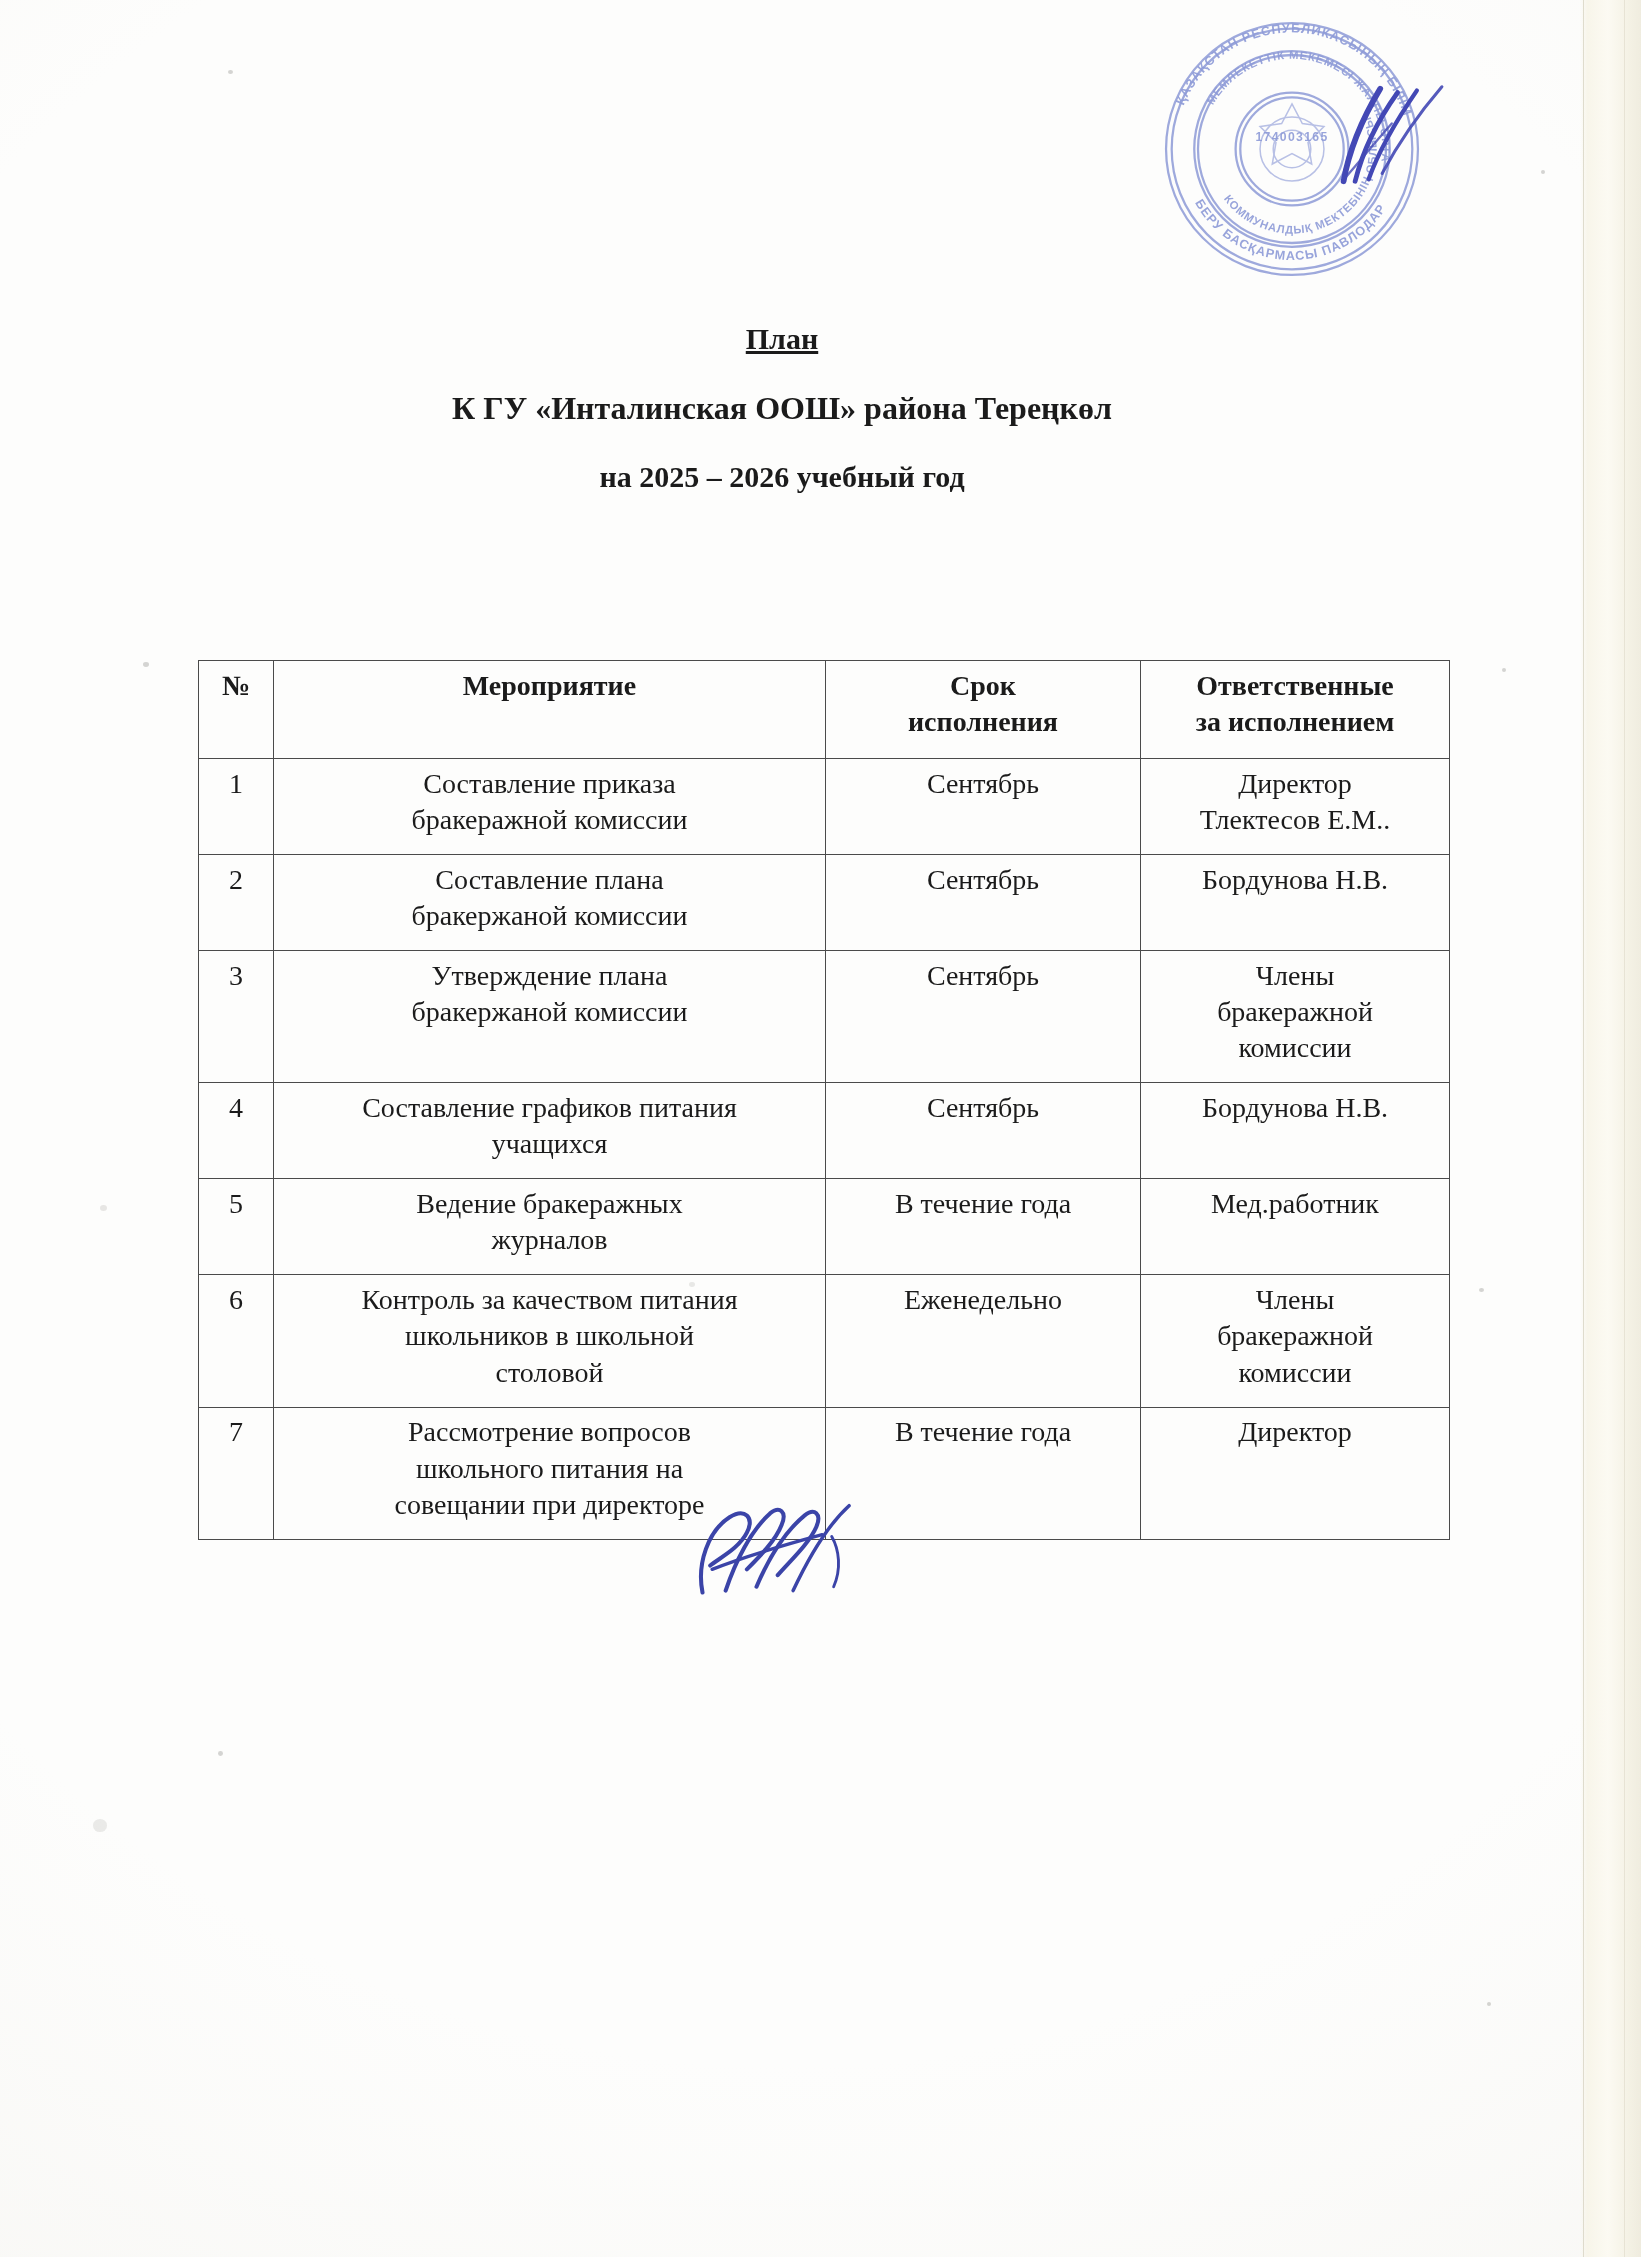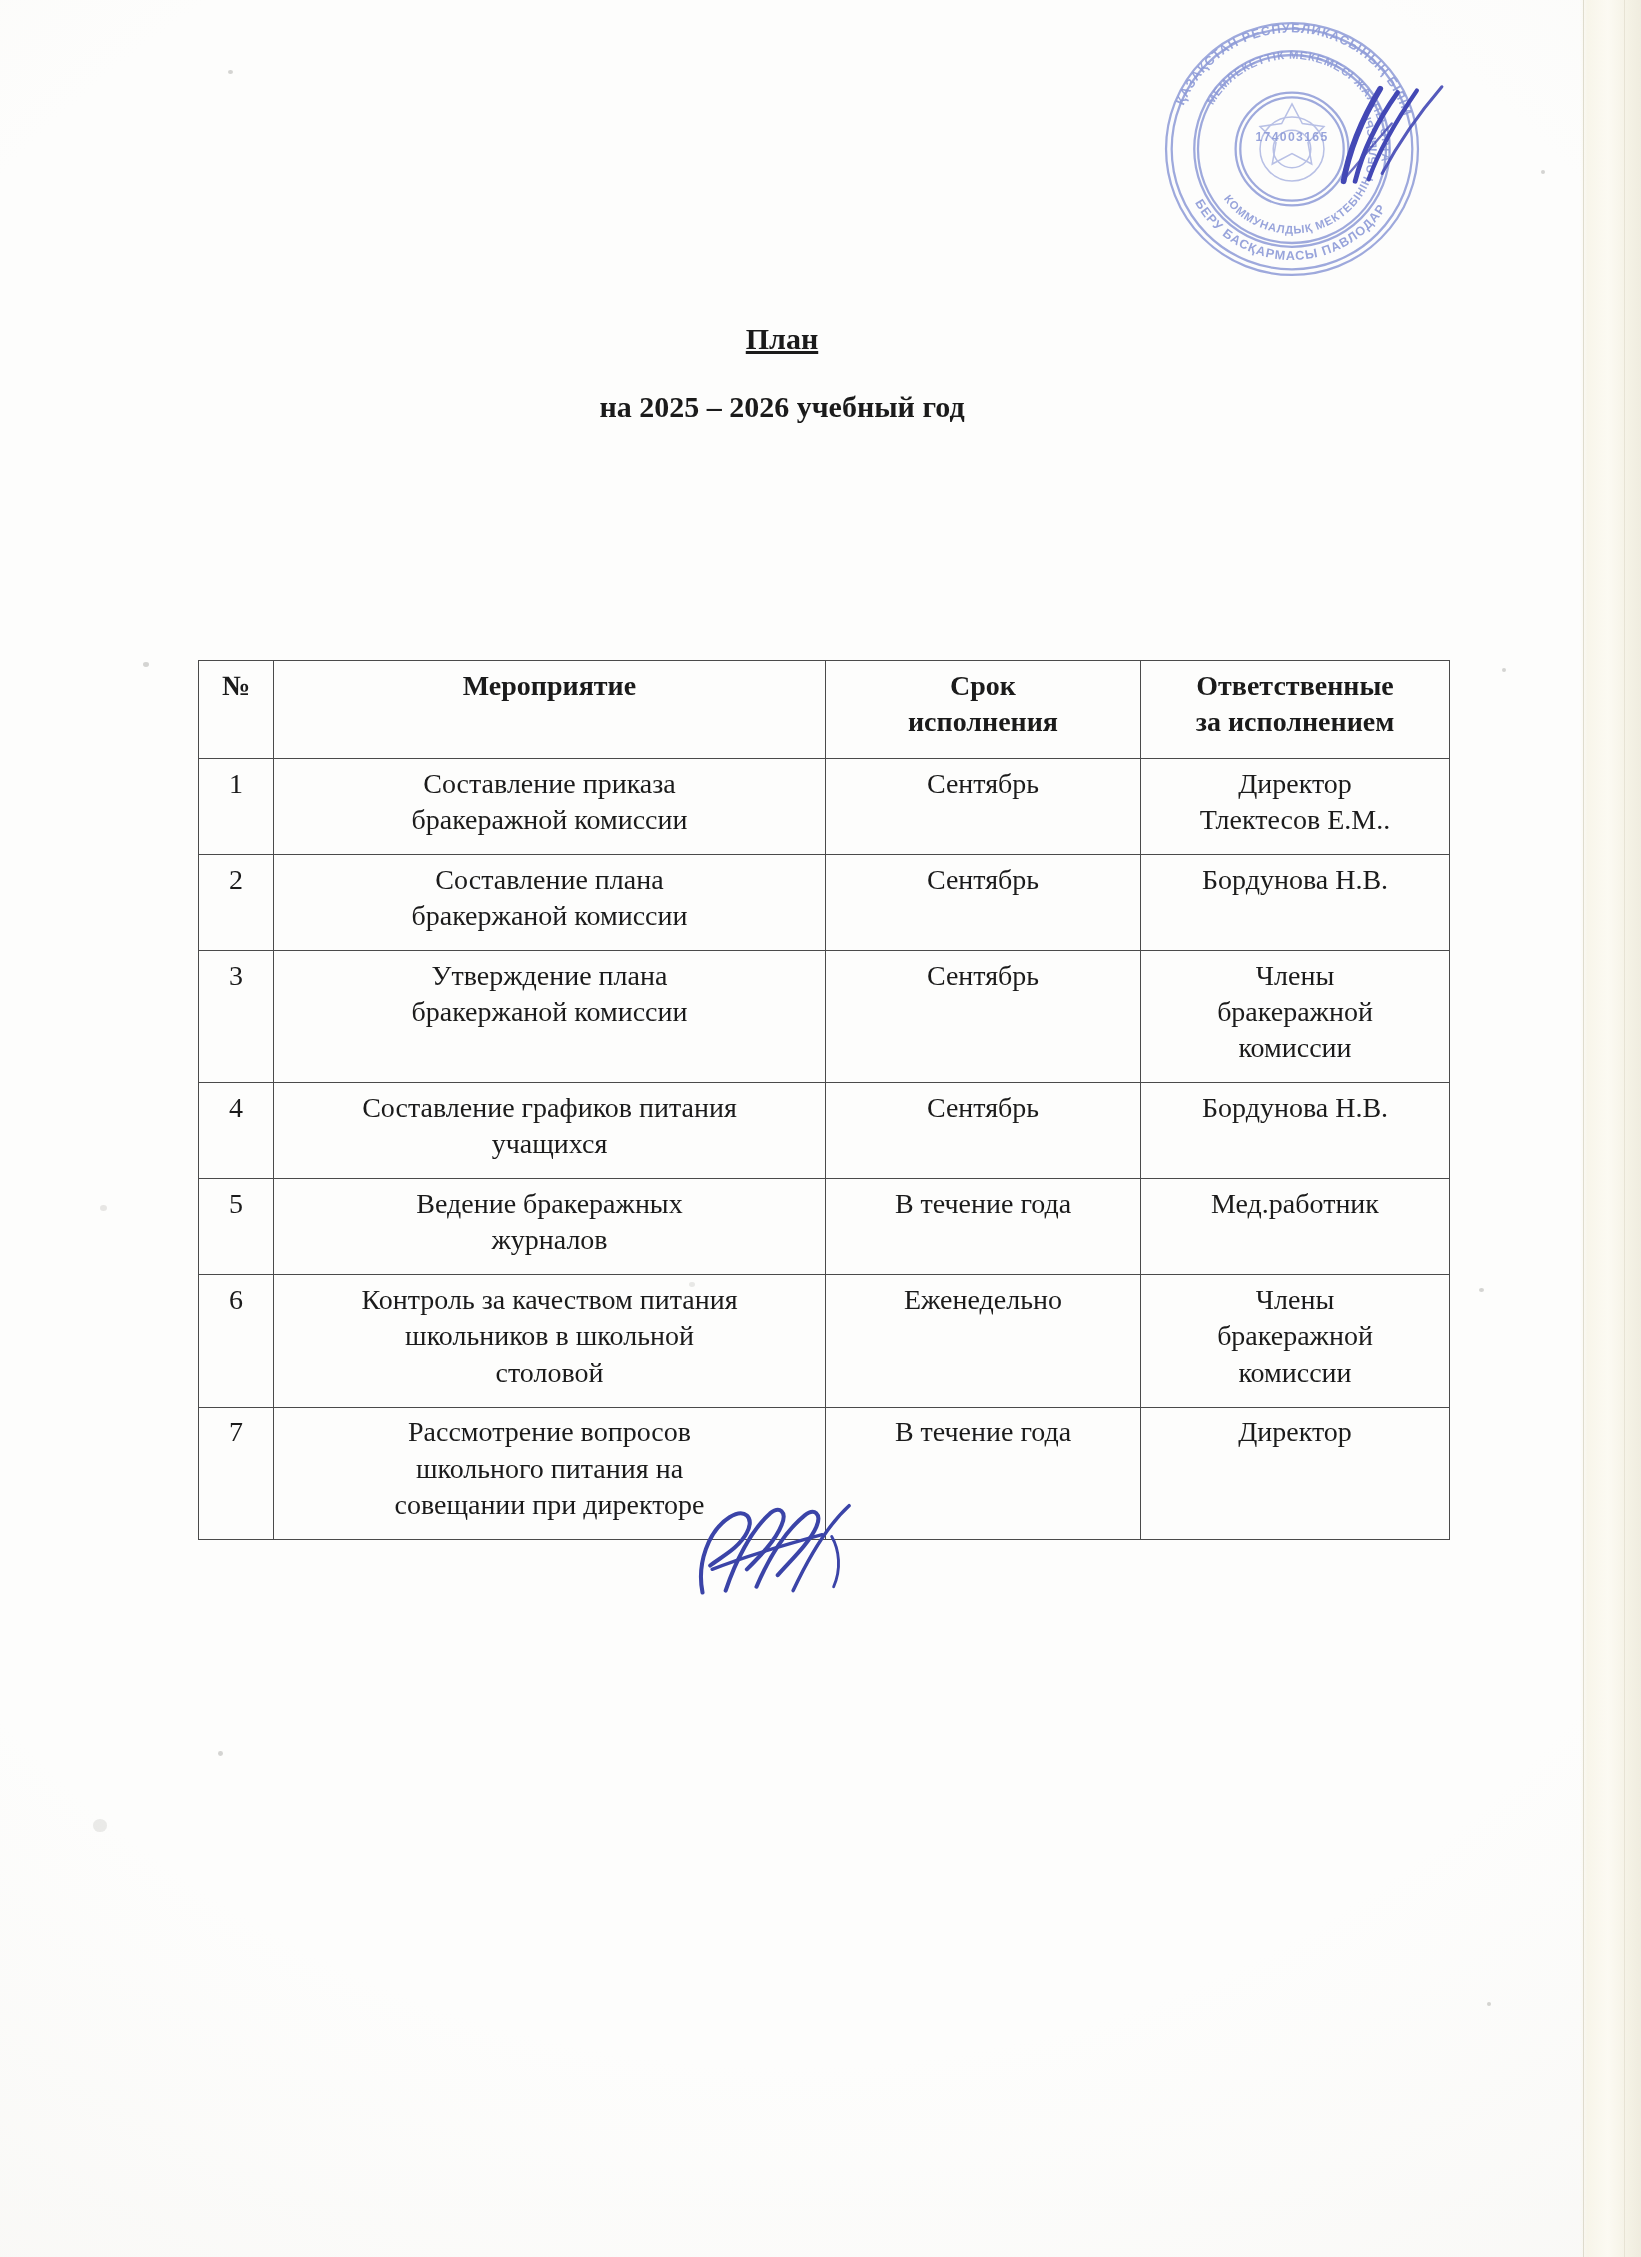--- a/index.html
+++ b/index.html
@@ -261,20 +261,21 @@
         <path d="M26 104 C 34 72, 50 40, 70 12" stroke-width="5"></path>
         <path d="M40 102 C 50 74, 68 42, 90 10" stroke-width="4.5"></path>
         <path d="M16 100 C 30 84, 48 62, 64 44" stroke-width="2.4" opacity="0.8"></path>
         <path d="M54 96 C 70 66, 92 34, 116 6" stroke-width="3.2" opacity="0.9"></path>
       </g>
     </svg>
   </div>
 
   <div class="title-block">
     <div class="t t1">План</div>
+    <div class="t t3">К ГУ «Инталинская ООШ» района Тереңкөл</div>
     <div class="t t4">на 2025 – 2026 учебный год</div>
   </div>
 
   <div class="tbl-wrap">
     <table class="plan">
       <colgroup>
         <col class="c-num">
           <col class="c-act">
           <col class="c-term">
           <col class="c-resp">

